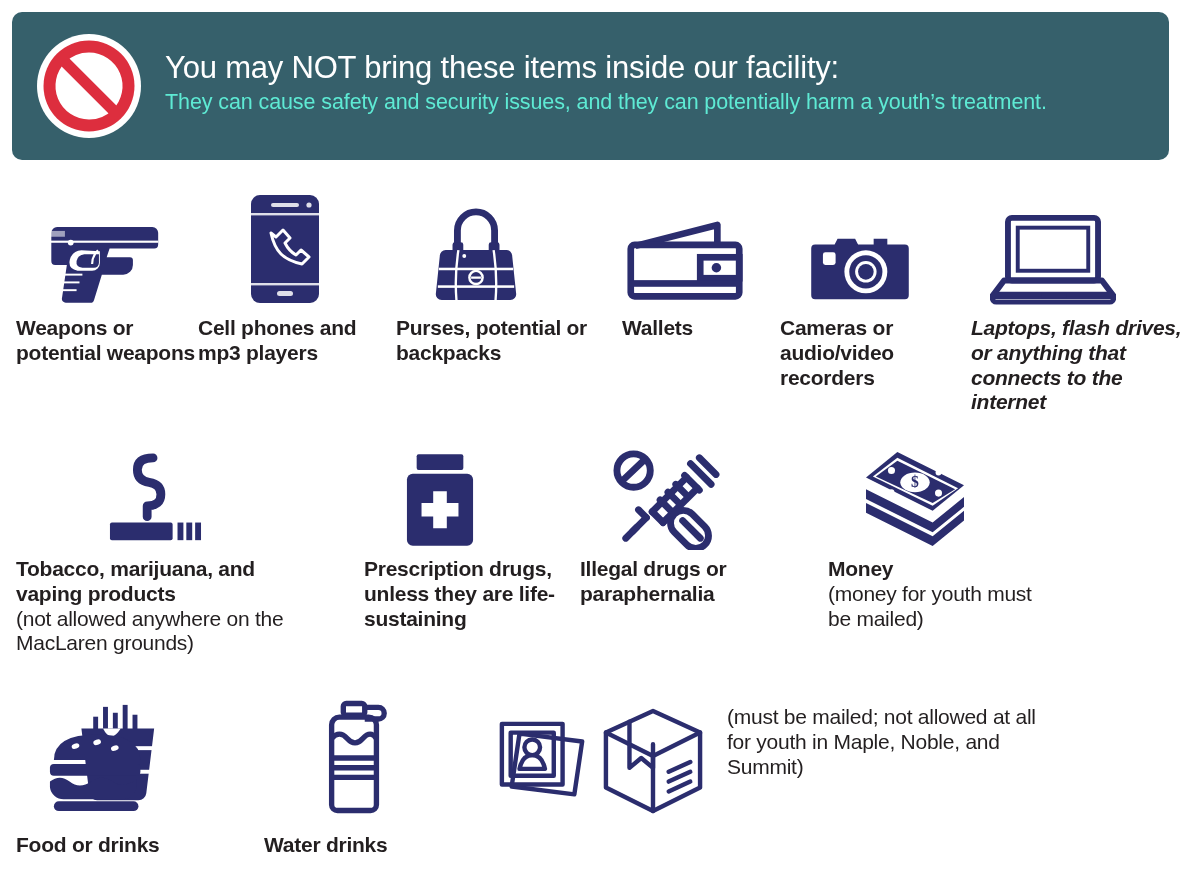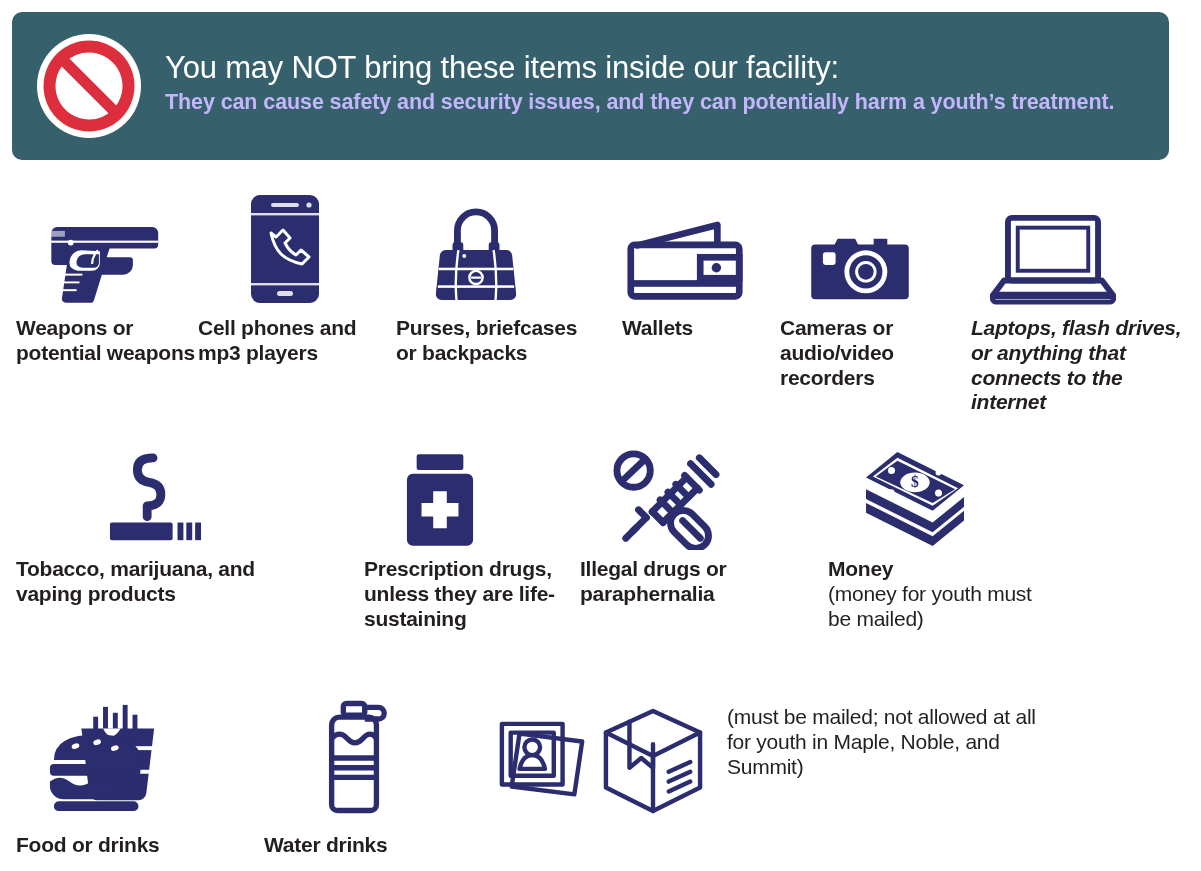--- a/index.html
+++ b/index.html
@@ -44,22 +44,22 @@
   .banner-title {
     font-size: 31px;
     font-weight: normal;
     color: #ffffff;
     letter-spacing: -0.2px;
     line-height: 1.12;
     white-space: nowrap;
   }
   .banner-sub {
     font-size: 21.5px;
-    font-weight: bold;
-    color: #c4b5fd;
+    font-weight: normal;
+    color: #5eead4;
     line-height: 1.28;
     margin-top: 3px;
     letter-spacing: -0.1px;
   }
   .icon-wrap {
     position: absolute;
     display: flex;
     align-items: flex-end;
     justify-content: center;
   }
@@ -140,21 +140,21 @@
     <path d="M28 48 q-4 26 -2 51" stroke="#ffffff" stroke-width="2.4" fill="none"></path>
     <path d="M64 48 q4 26 2 51" stroke="#ffffff" stroke-width="2.4" fill="none"></path>
     <rect x="8" y="66" width="76" height="2.6" fill="#ffffff"></rect>
     <rect x="7" y="84" width="78" height="2.6" fill="#ffffff"></rect>
     <circle cx="46" cy="76" r="8" fill="#ffffff"></circle>
     <circle cx="46" cy="76" r="5.5" class="nv"></circle>
     <rect x="41" y="75" width="10" height="2.3" fill="#ffffff"></rect>
     <circle cx="34" cy="54" r="2" fill="#ffffff"></circle>
   </svg>
 </div>
-<div class="label" style="left:396px; top:316px; width:200px;">Purses, briefcases or backpacks</div>
+<div class="label" style="left:396px; top:316px; width:200px;">Purses, potential or backpacks</div>
 
 <div class="icon-wrap" style="left:600px; top:200px; width:170px; height:105px;">
   <svg viewBox="0 0 124 88" width="118" height="84" aria-hidden="true">
     <path d="M10 26 L96 4 v22" class="nvs" stroke-width="7" stroke-linejoin="round"></path>
     <rect x="5" y="25" width="114" height="54" rx="4" class="nvs" stroke-width="7"></rect>
     <rect x="78" y="38" width="41" height="22" class="nvs" stroke-width="7"></rect>
     <circle cx="95" cy="49" r="5" class="nv"></circle>
     <rect x="5" y="62" width="114" height="7" class="nv"></rect>
   </svg>
 </div>
@@ -187,20 +187,21 @@
   <svg viewBox="0 0 96 100" width="94" height="98" aria-hidden="true">
     <path d="M46 6 q-16 0 -16 12 q0 11 12 13 q12 2 12 12 q0 12 -14 12 v11" class="nvs" stroke-width="9" stroke-linecap="round" stroke-linejoin="round"></path>
     <rect x="2" y="72" width="64" height="18" rx="2" class="nv"></rect>
     <rect x="71" y="72" width="6" height="18" class="nv"></rect>
     <rect x="80" y="72" width="6" height="18" class="nv"></rect>
     <rect x="89" y="72" width="6" height="18" class="nv"></rect>
   </svg>
 </div>
 <div class="label" style="left:16px; top:557px; width:300px;">
   <span>Tobacco, marijuana, and vaping products</span>
+  <span class="note">(not allowed anywhere on the MacLaren grounds)</span>
 </div>
 
 <div class="icon-wrap" style="left:385px; top:440px; width:110px; height:110px;">
   <svg viewBox="0 0 72 100" width="70" height="98" aria-hidden="true">
     <rect x="12" y="2" width="48" height="16" rx="2" class="nv"></rect>
     <path d="M8 22 h56 a6 6 0 0 1 6 6 v62 a6 6 0 0 1 -6 6 h-56 a6 6 0 0 1 -6 -6 v-62 a6 6 0 0 1 6 -6 z" class="nv"></path>
     <path d="M29 40 h14 v12 h12 v14 h-12 v12 h-14 v-12 h-12 v-14 h12 z" fill="#ffffff"></path>
   </svg>
 </div>
 <div class="label" style="left:364px; top:557px; width:200px;">Prescription drugs, unless they are life-sustaining</div>

